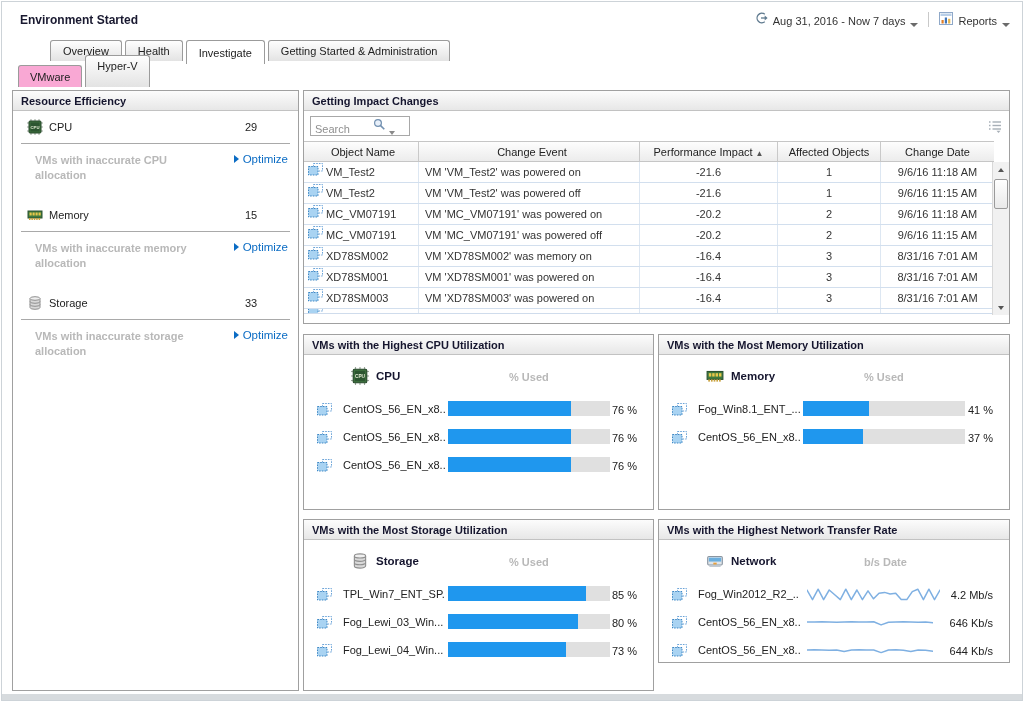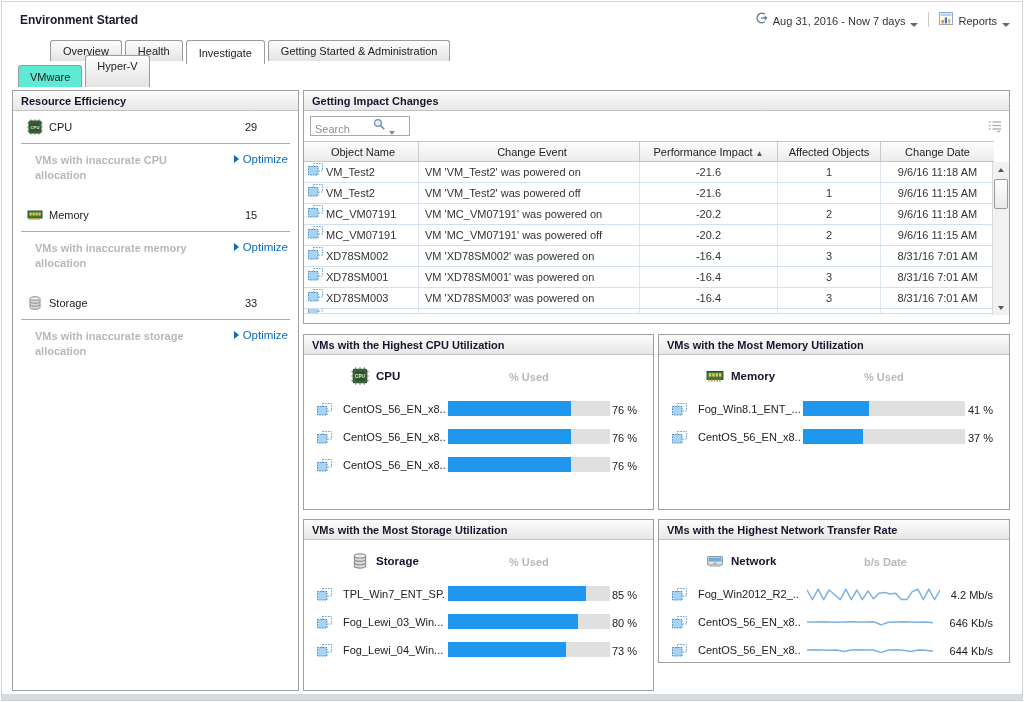--- a/index.html
+++ b/index.html
@@ -13,21 +13,21 @@
   .top-right { position:absolute; right:12px; top:9px; display:flex; align-items:flex-end; gap:5px; font-size:11px; color:#333; }
   .vdiv { width:1px; height:15px; background:#c9c9c9; margin:0 5px; }
   .caret { width:0; height:0; border-left:4px solid transparent; border-right:4px solid transparent; border-top:4px solid #6b6b6b; display:inline-block; margin-top:2px; }
 
   
   .tabs-main { position:absolute; left:16px; top:38px; display:flex; align-items:flex-start; height:24px;padding-left:32px; }
   .tabs-sub  { position:absolute; left:16px; top:63px; display:flex; align-items:flex-end; height:22px; }
   .tab { border:1px solid #9b9b9b; border-bottom:none; border-radius:3px 3px 0 0; padding:0 12px; height:21px; line-height:21px; font-size:11px; color:#222; background:linear-gradient(#fefefe,#e3e3e3); margin-right:3px; cursor:default; white-space:nowrap; }
   .tab.active { background:#fff; height:24px; line-height:24px; }
   .subtab { border:1px solid #9b9b9b; border-bottom:none; border-radius:3px 3px 0 0; padding:0 11px; height:32px; line-height:20px; font-size:11px; color:#222; background:linear-gradient(#fefefe,#e3e3e3); margin-right:3px; }
-  .subtab.active { background:#5eead4; height:22px; line-height:22px;margin-top:8px; }
+  .subtab.active { background:#f9a8d4; height:22px; line-height:22px;margin-top:8px; }
 
   
   .panel { position:absolute; border:1px solid #a0a0a0; background:#fff; }
   .panel-h { height:20px; line-height:20px; padding-left:8px; background:linear-gradient(#fcfcfc,#e7e7e7); border-bottom:1px solid #c2c2c2; font-size:11px; font-weight:bold; color:#15152e; }
 
   
   .re-metric { position:relative; height:32px; }
   .re-metric .icn { position:absolute; left:14px; top:8px; }
   .re-label { position:absolute; left:36px; top:10px; font-size:11px; color:#222; }
   .re-value { position:absolute; left:232px; top:10px; font-size:11px; color:#222; }
@@ -305,21 +305,21 @@
         <div class="td w-date">9/6/16 11:15 AM</div>
       </div>
       <div class="trow">
         <div class="td w-name">
             <span><svg width="15" height="13" viewBox="0 0 15 13">
                 <rect x="5.5" y="0.5" width="9" height="7.5" fill="#ffffff" stroke="#6aa3d8" stroke-dasharray="1.6,1.1"></rect>
                 <rect x="0.5" y="3.5" width="9.5" height="8.5" fill="#a9d3f2" stroke="#3f88c5" stroke-dasharray="1.6,1.1"></rect>
               </svg></span>
             <span>XD78SM002</span>
           </div>
-        <div class="td w-event">VM 'XD78SM002' was powered on</div>
+        <div class="td w-event">VM 'XD78SM002' was memory on</div>
         <div class="td w-impact">-16.4</div>
         <div class="td w-aff">3</div>
         <div class="td w-date">8/31/16 7:01 AM</div>
       </div>
       <div class="trow">
         <div class="td w-name">
             <span><svg width="15" height="13" viewBox="0 0 15 13">
                 <rect x="5.5" y="0.5" width="9" height="7.5" fill="#ffffff" stroke="#6aa3d8" stroke-dasharray="1.6,1.1"></rect>
                 <rect x="0.5" y="3.5" width="9.5" height="8.5" fill="#a9d3f2" stroke="#3f88c5" stroke-dasharray="1.6,1.1"></rect>
               </svg></span>

